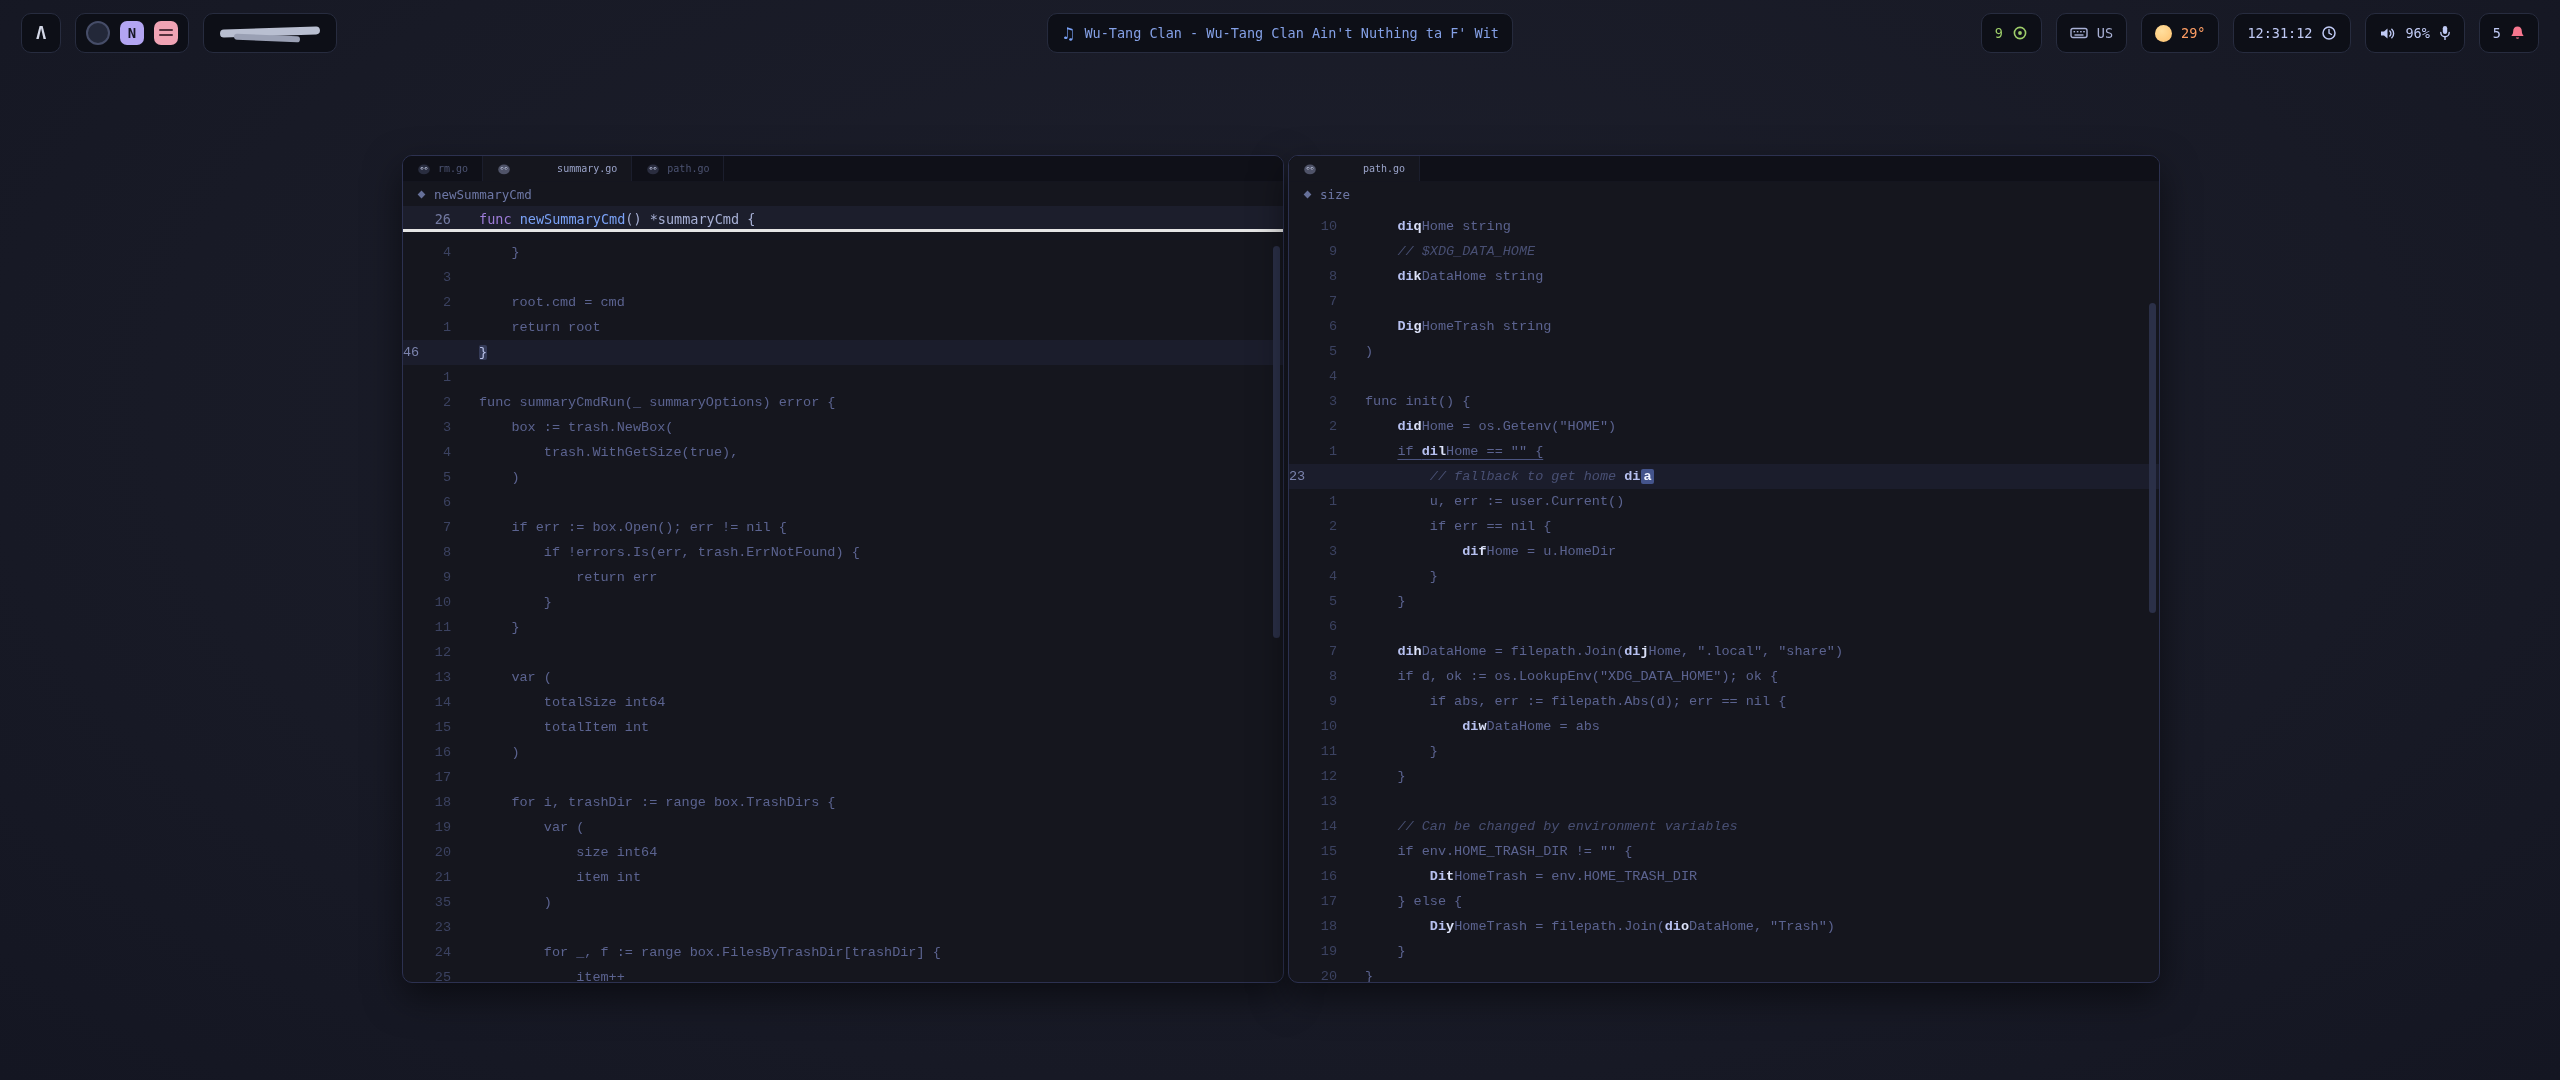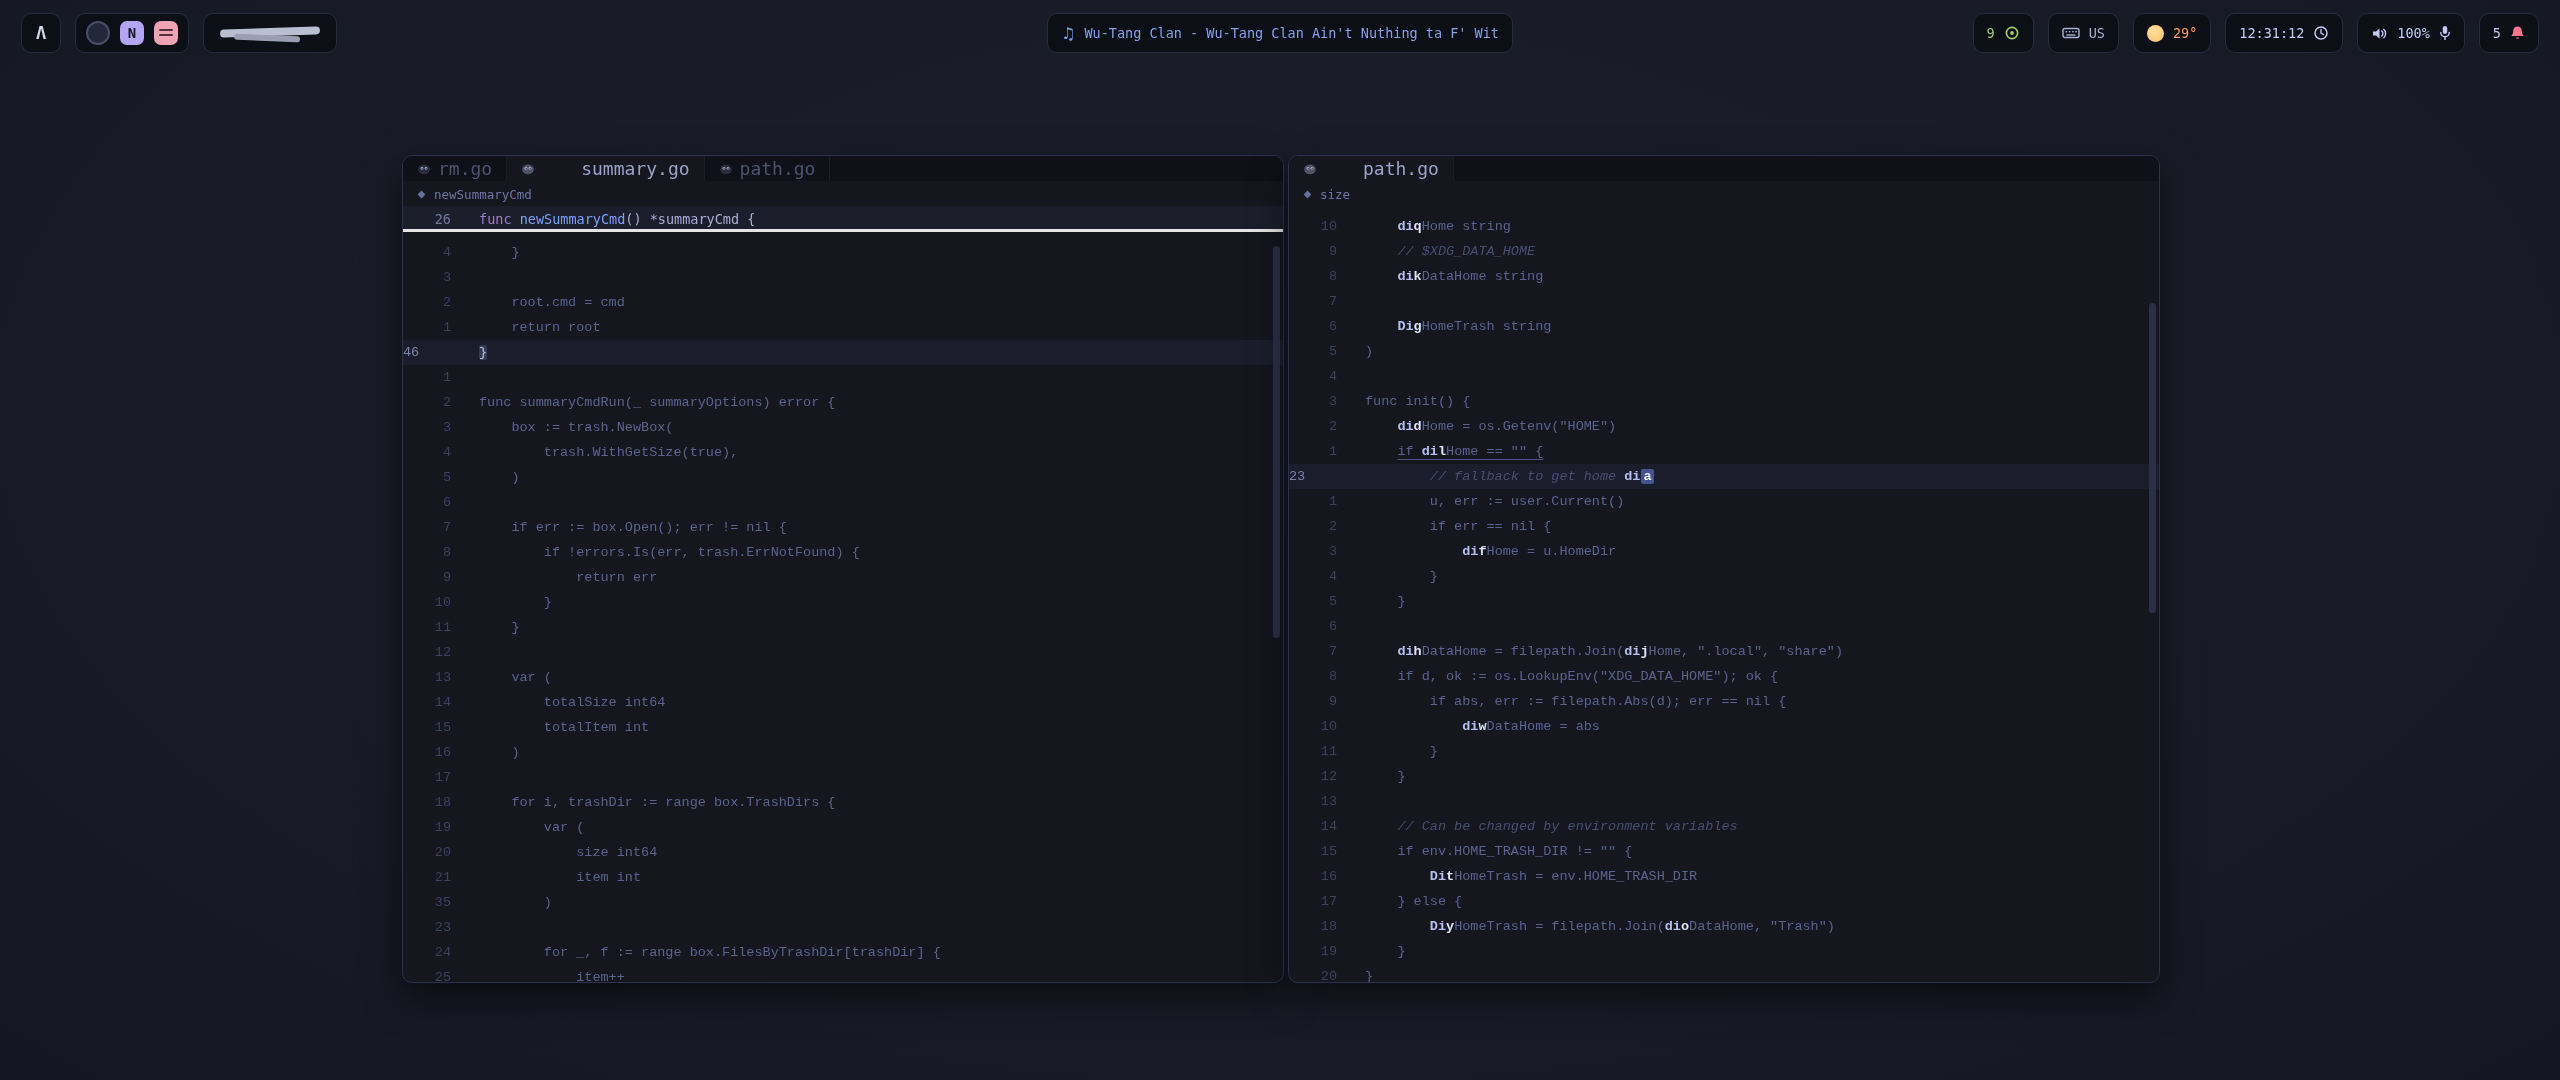--- a/index.html
+++ b/index.html
@@ -40,21 +40,21 @@
   .white-text { color:#c0caf5; }
   .sun-dot { width:17px; height:17px; border-radius:50%; background:radial-gradient(circle at 40% 35%, #ffdf9e, #ffc16e); display:inline-block; }
   .bar-icon { flex:none; display:block; }
 
   
   .window {
     position:absolute; background:#15161e; border:1px solid #2c3150; border-radius:10px;
     overflow:hidden; box-shadow:0 14px 36px rgba(0,0,0,.5);
   }
   .tabline { height:26px; display:flex; background:#0f1018; border-bottom:1px solid #14151f; }
-  .tab { display:flex; align-items:center; gap:7px; padding:0 14px; font-size:18px; color:#4c5372;
+  .tab { display:flex; align-items:center; gap:7px; padding:0 14px; font-size:10px; color:#4c5372;
          border-right:1px solid #1b1e2d; cursor:default; }
   .tab.active { background:#15161e; color:#9aa3c9;gap:46px; }
   .tab .go-icon { opacity:.8; }
 
   .breadcrumb { height:24px; display:flex; align-items:center; gap:7px; padding:0 13px;
                 font-size:12.5px; color:#6d77a5; }
 
   .context-row { height:26px; line-height:26px; background:#1c1e2c; border-bottom:3px solid #e5e5e5;
                  white-space:pre; font-size:13.5px; display:flex; }
   .tk-kw { color:#9d7cd8; } .tk-fn { color:#7aa2f7; } .tk-fg { color:#a6afd4; }
@@ -131,21 +131,21 @@
         <circle cx="8" cy="8" r="6" fill="none" stroke="#c0caf5" stroke-width="1.5"></circle>
         <path d="M8 4.5 V8 L10.5 9.5" fill="none" stroke="#c0caf5" stroke-width="1.4" stroke-linecap="round"></path>
       </svg>
     </div>
     <div class="module">
       <svg class="bar-icon" width="17" height="15" viewBox="0 0 17 15">
         <path d="M2 5.5 H5 L8.5 2.5 V12.5 L5 9.5 H2 Z" fill="#c0caf5"></path>
         <path d="M10.8 5 a3.4 3.4 0 0 1 0 5" fill="none" stroke="#c0caf5" stroke-width="1.4" stroke-linecap="round"></path>
         <path d="M12.8 3.2 a6 6 0 0 1 0 8.6" fill="none" stroke="#c0caf5" stroke-width="1.4" stroke-linecap="round"></path>
       </svg>
-      <span class="white-text">100%</span>
+      <span class="white-text">96%</span>
       <svg class="bar-icon" width="12" height="16" viewBox="0 0 12 16">
         <rect x="3.8" y="1" width="4.4" height="8" rx="2.2" fill="#c0caf5"></rect>
         <path d="M1.8 7.5 a4.2 4.2 0 0 0 8.4 0" fill="none" stroke="#c0caf5" stroke-width="1.4" stroke-linecap="round"></path>
         <rect x="5.3" y="12" width="1.4" height="3" fill="#c0caf5"></rect>
       </svg>
     </div>
     <div class="module">
       <span class="white-text">5</span>
       <svg class="bar-icon" width="15" height="16" viewBox="0 0 15 16">
         <path d="M7.5 1.5 c2.7 0 4.3 2 4.3 4.5 c0 3 1.3 4.3 1.9 5 H1.3 c.6-.7 1.9-2 1.9-5 c0-2.5 1.6-4.5 4.3-4.5 Z" fill="#f7768e"></path>

